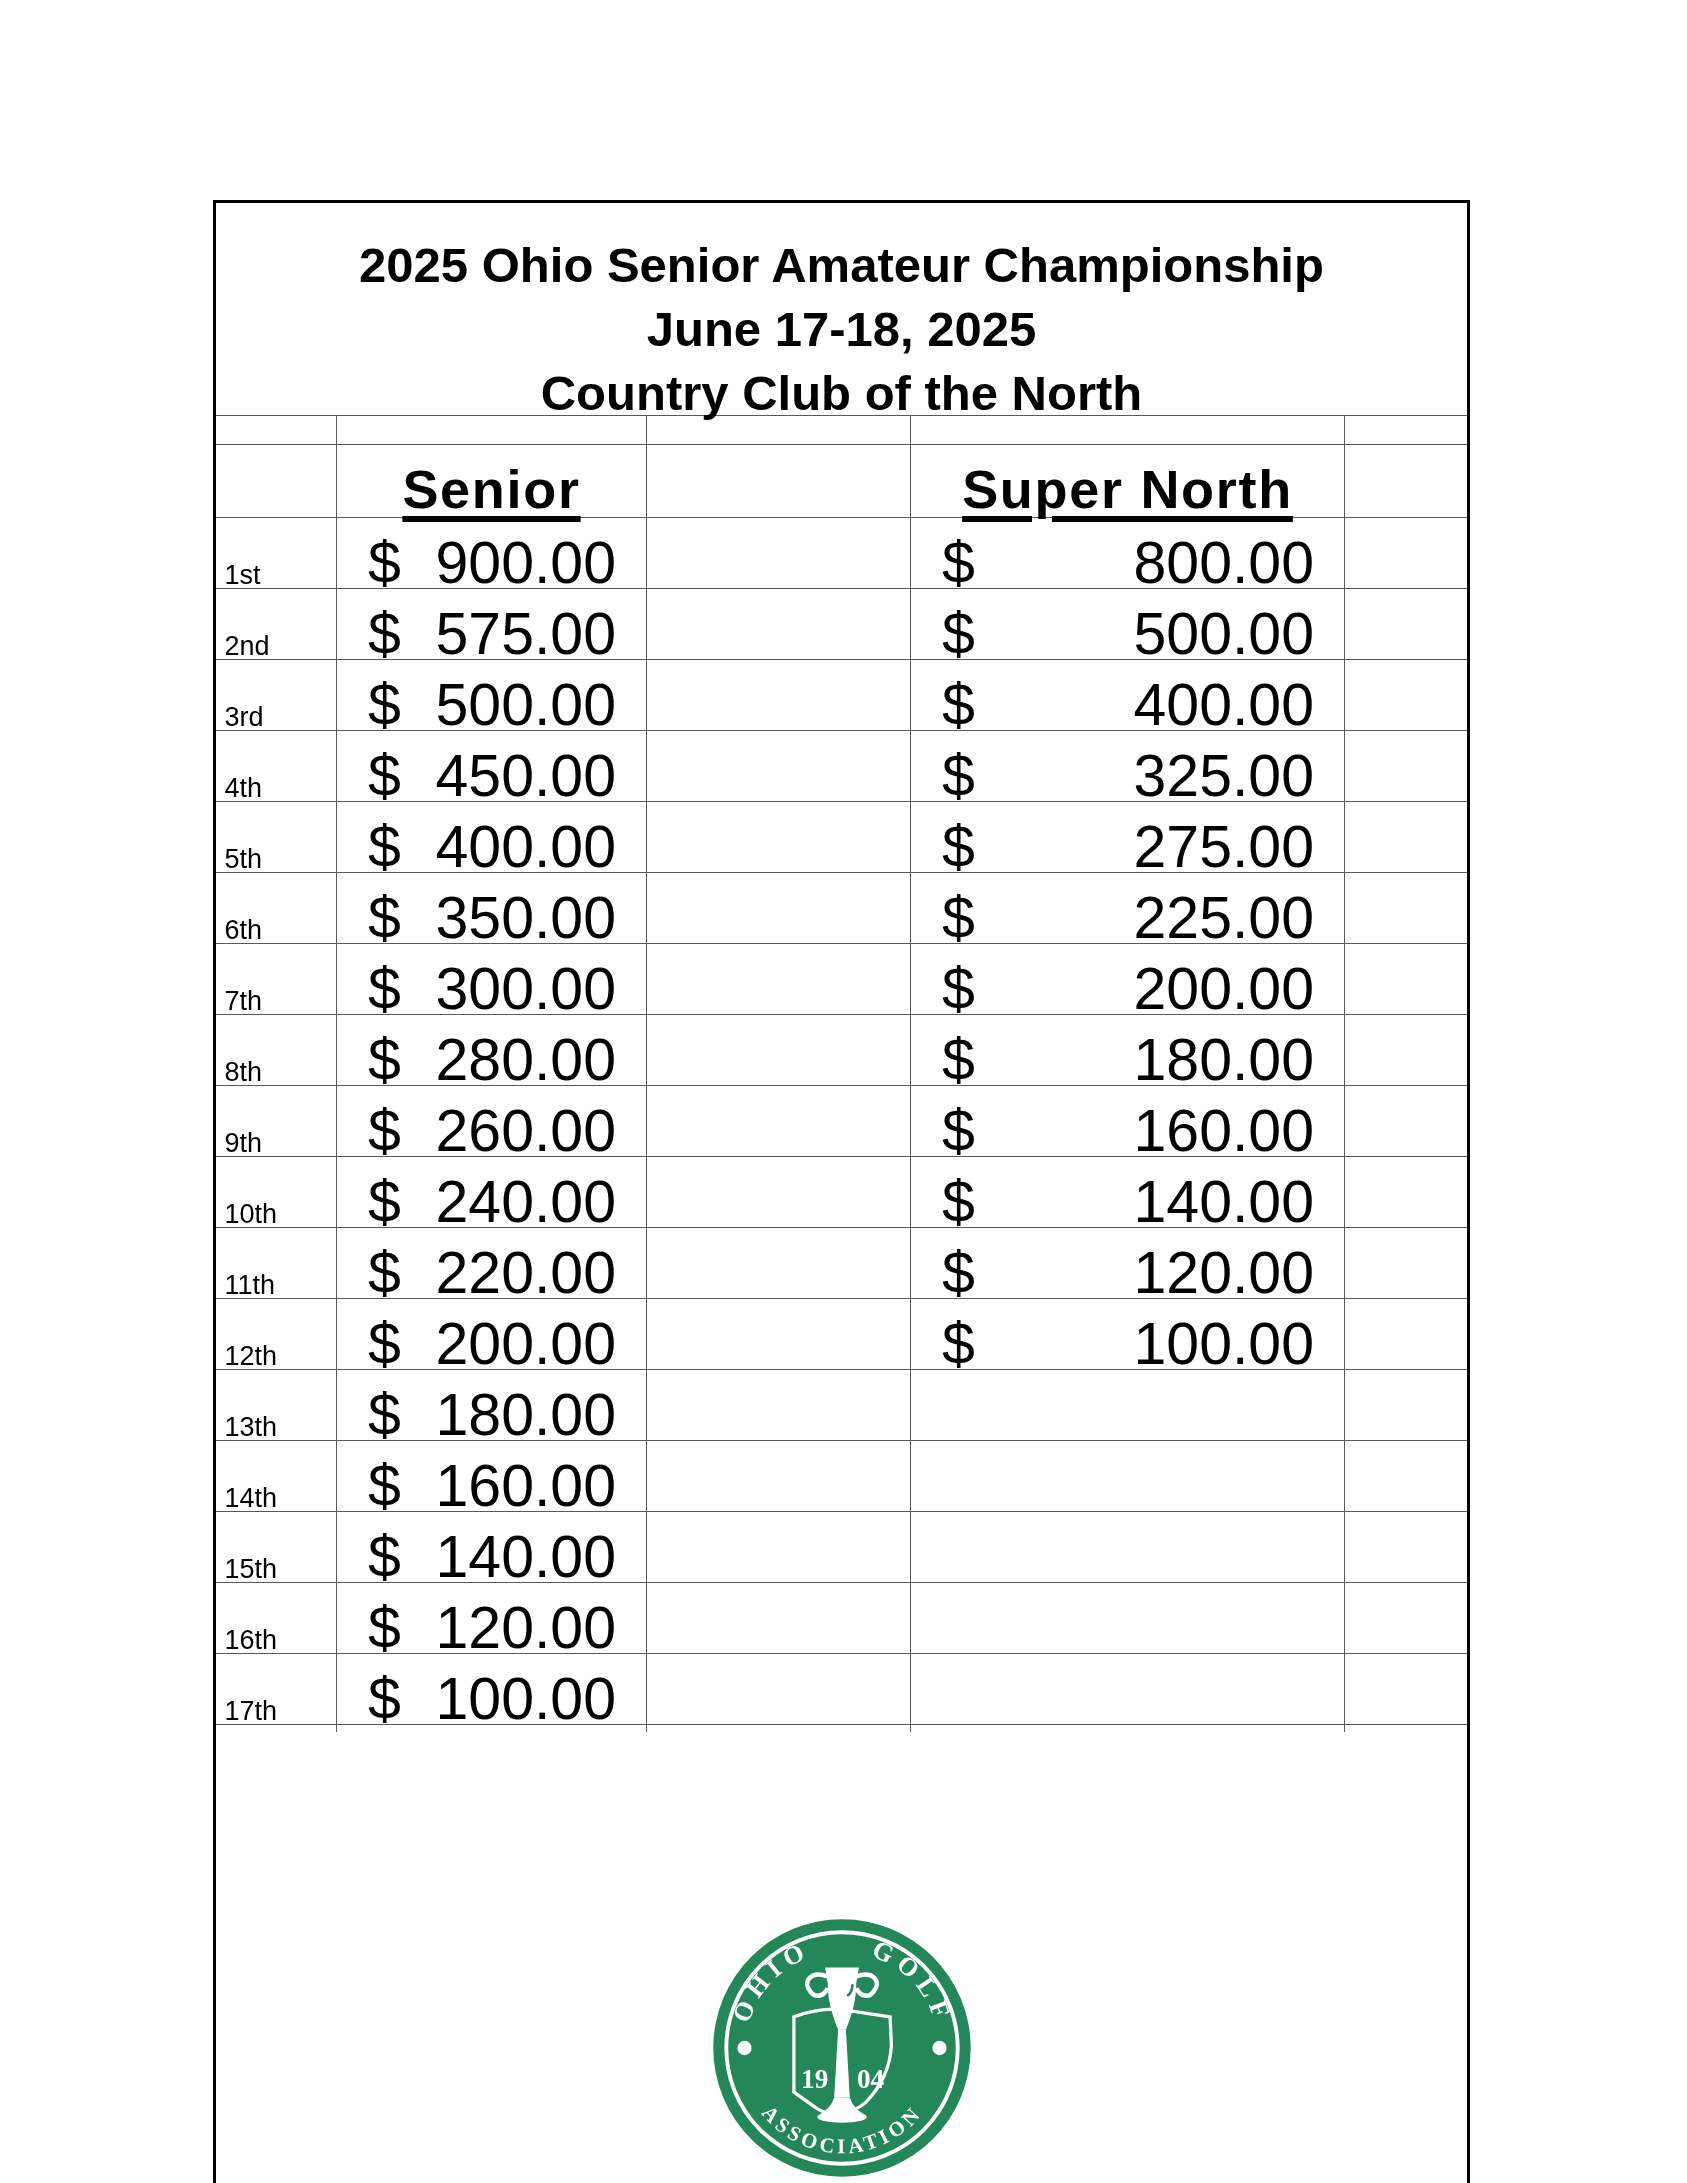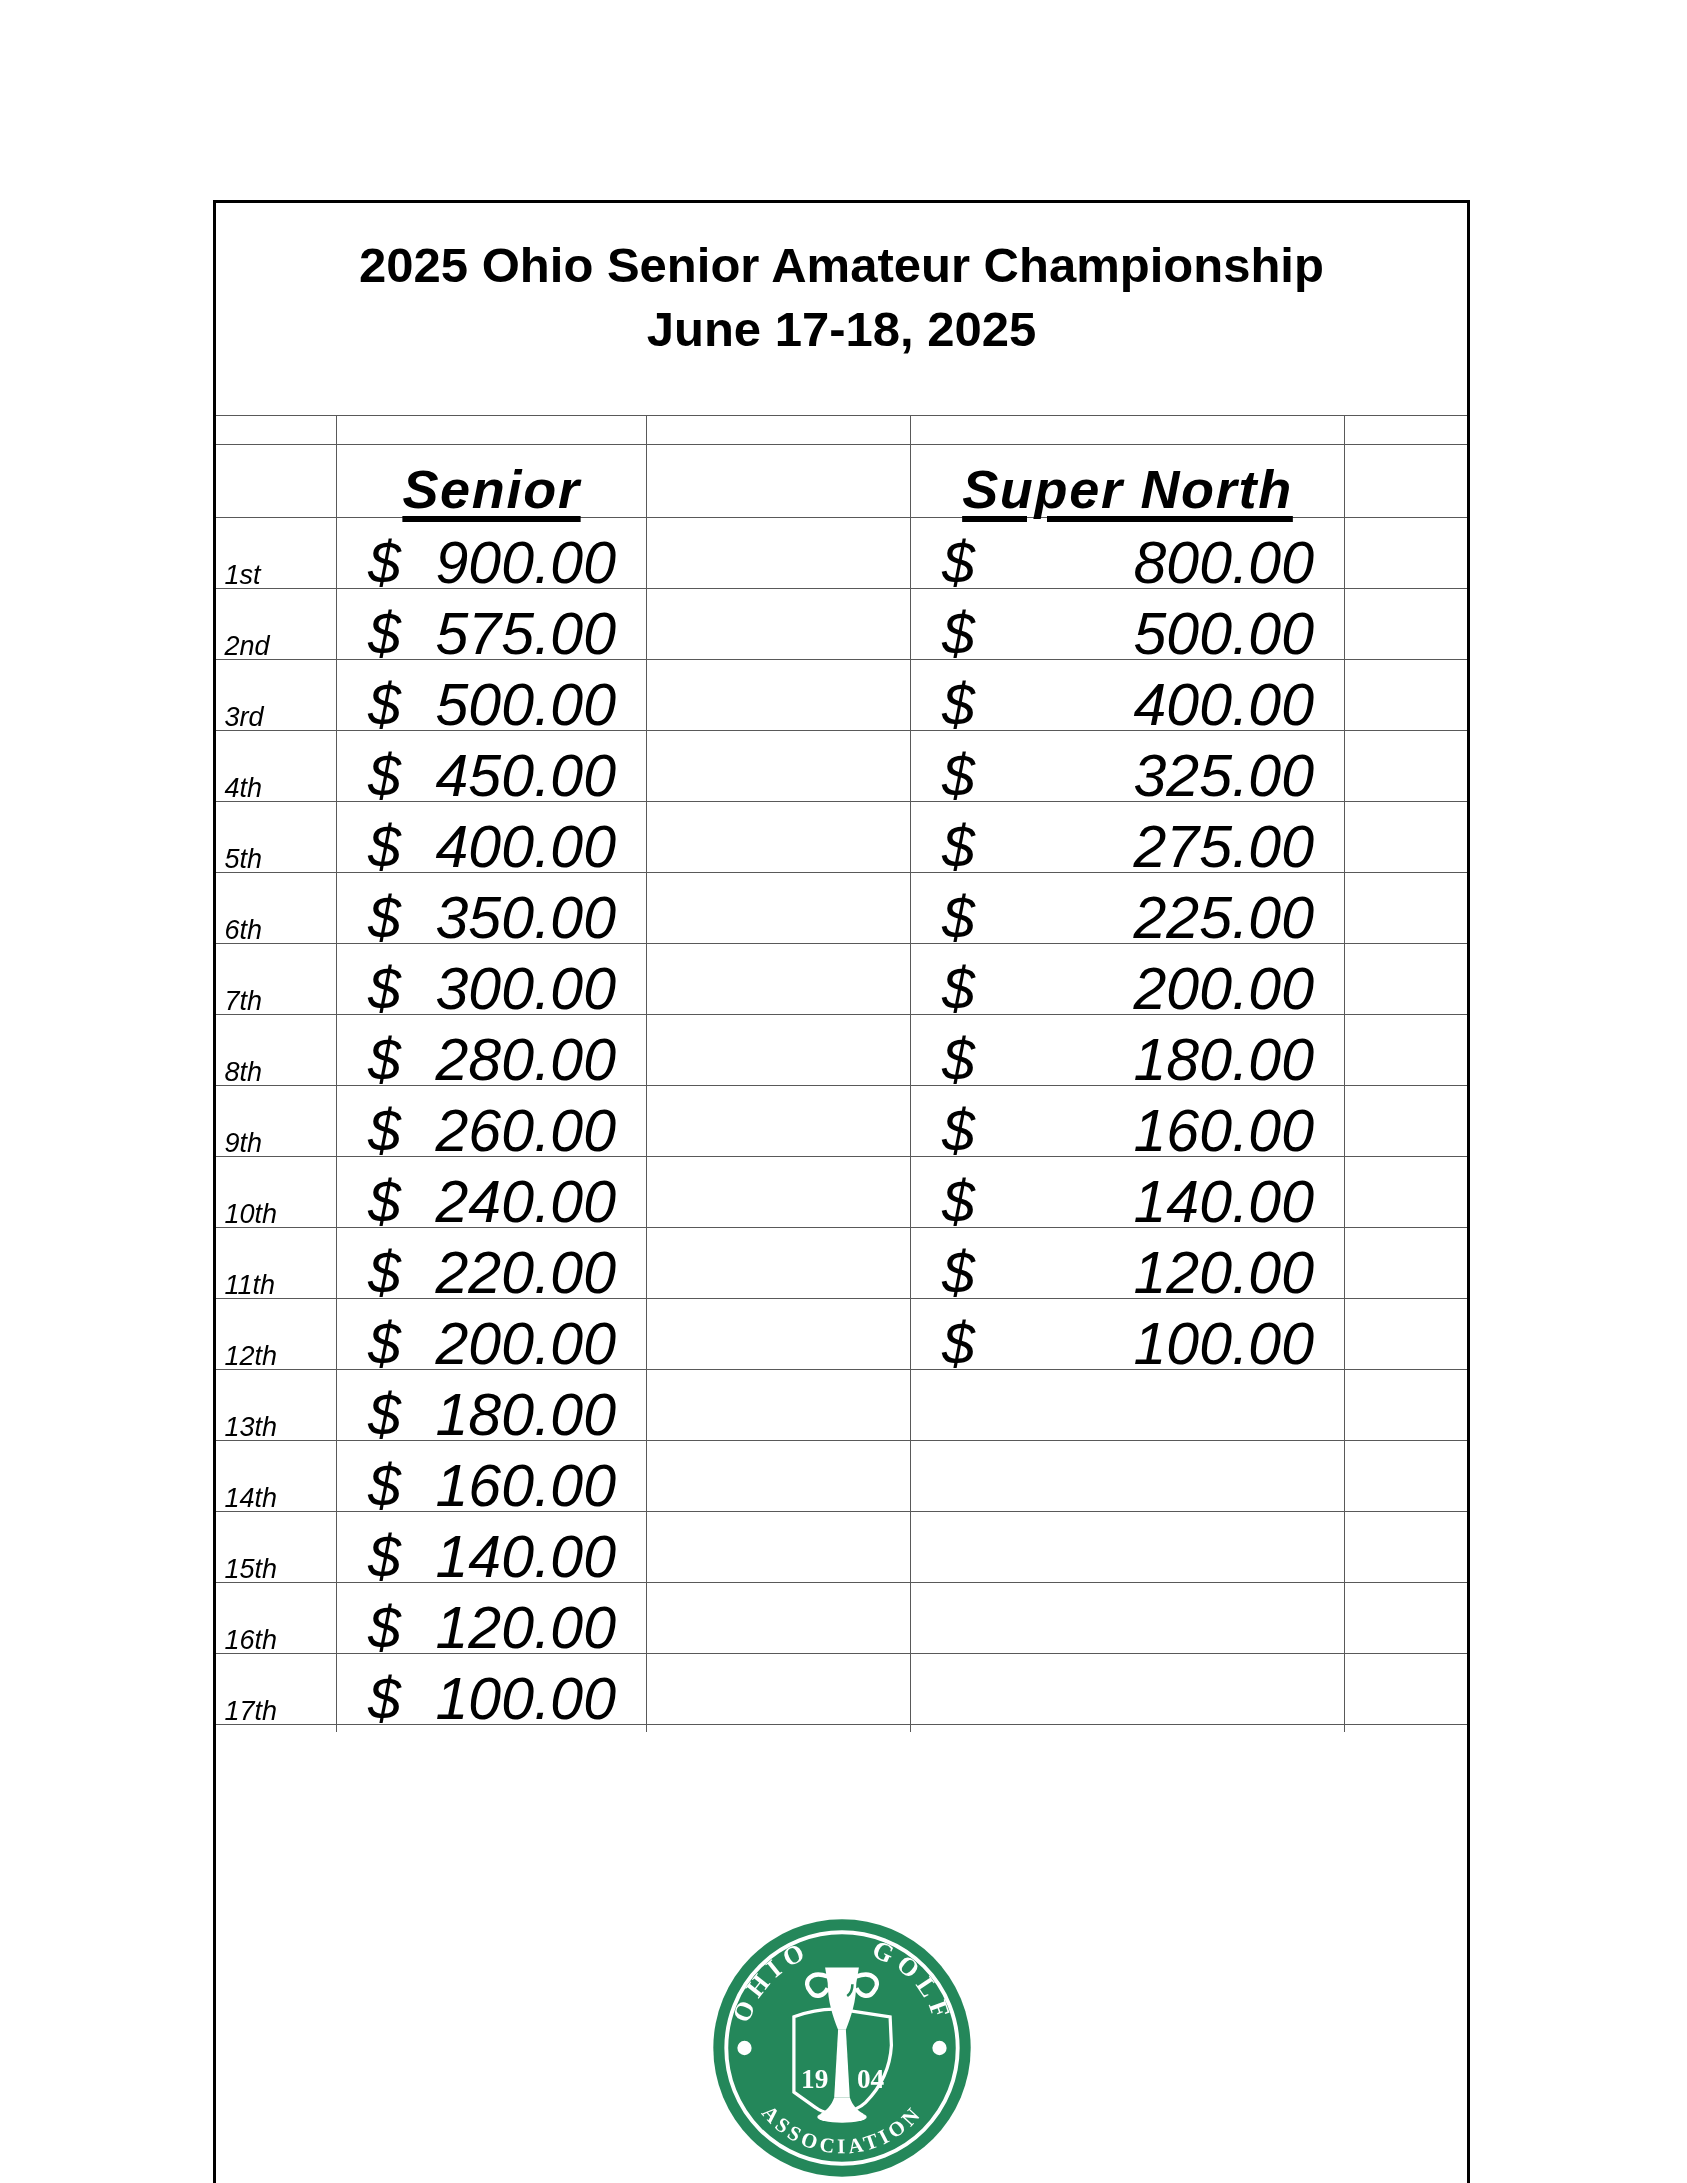--- a/index.html
+++ b/index.html
@@ -20,21 +20,21 @@
   .title-block{
     height:213px;box-sizing:border-box;border-bottom:1.7px solid var(--grid);
     text-align:center;padding-top:30px;
   }
   .title-line{
     font-size:49px;font-weight:bold;line-height:64px;white-space:nowrap;
   }
   
   .grid-row{
     display:grid;grid-template-columns:121px 310px 264px 434px 1fr;
-    box-sizing:border-box;border-bottom:1.7px solid var(--grid);font-style:italic;
+    box-sizing:border-box;border-bottom:1.7px solid var(--grid);
   }
   .cell{box-sizing:border-box;border-right:1.7px solid var(--grid);position:relative;}
   .cell:last-child{border-right:none;}
   
   .spacer-row{height:29px;}
   
   .header-row{height:73px;}
   .header-cell{display:flex;justify-content:center;align-items:flex-end;overflow:visible;}
   .header-text{
     font-size:54px;font-weight:bold;line-height:1.02;white-space:nowrap;letter-spacing:1.7px;
@@ -59,20 +59,21 @@
 </style>
 </head>
 <body>
 
 <div class="page">
   <div class="sheet">
 
     <div class="title-block">
       <div class="title-line">2025 Ohio Senior Amateur Championship</div>
       <div class="title-line">June 17-18, 2025</div>
+      <div class="title-line">Country Club of the North</div>
     </div>
 
     <div class="grid-row spacer-row">
       <div class="cell"></div>
       <div class="cell"></div>
       <div class="cell"></div>
       <div class="cell"></div>
       <div class="cell"></div>
     </div>
 

